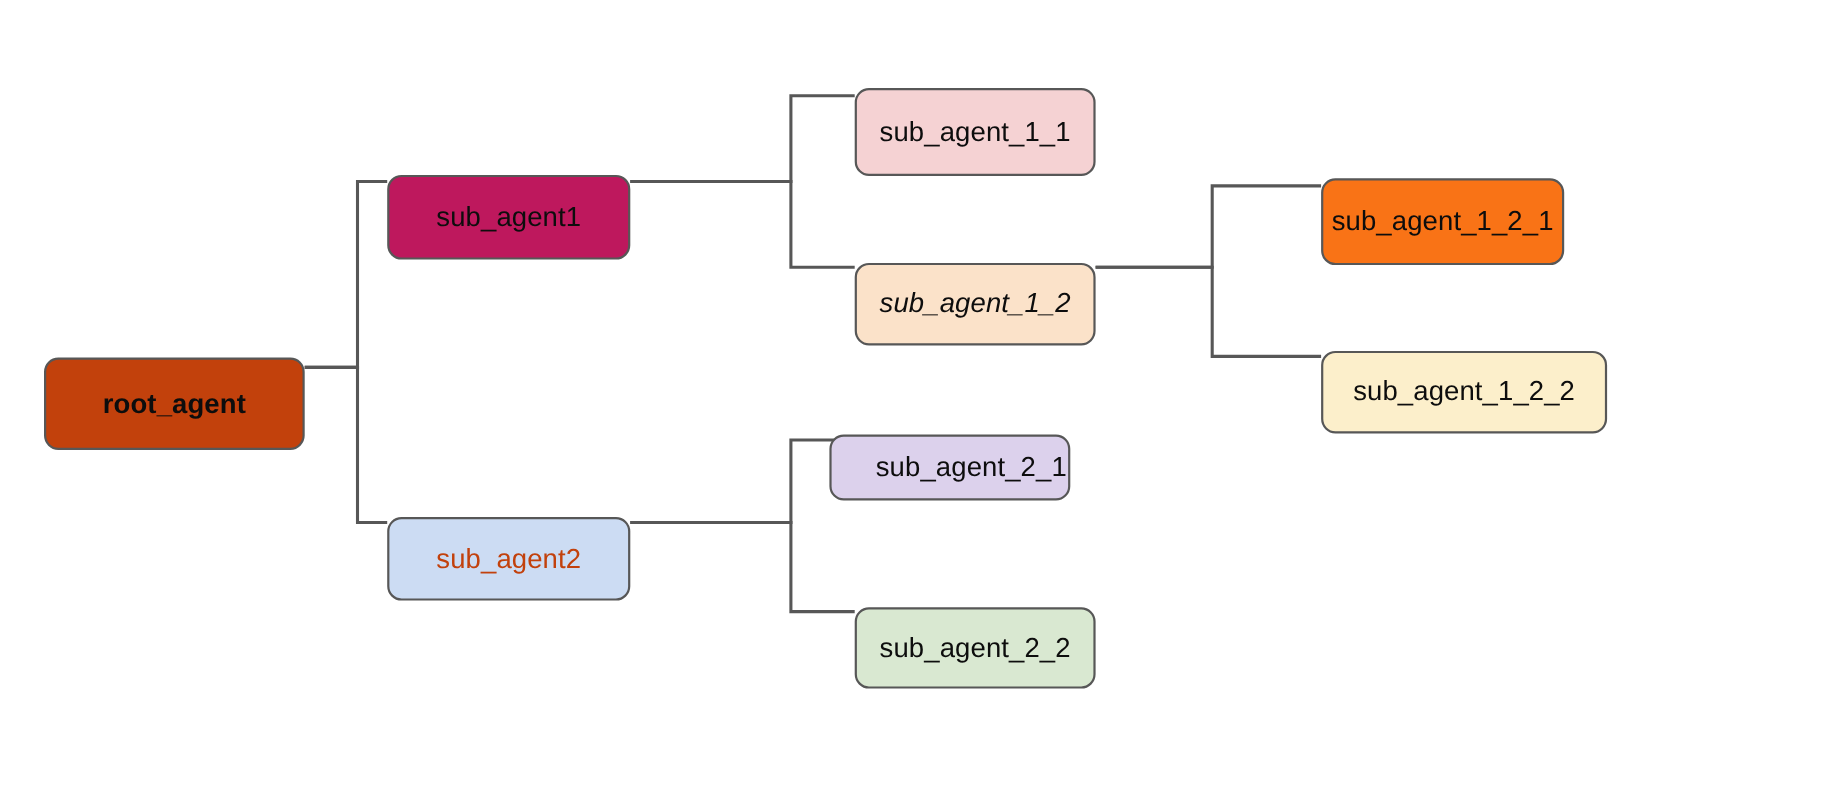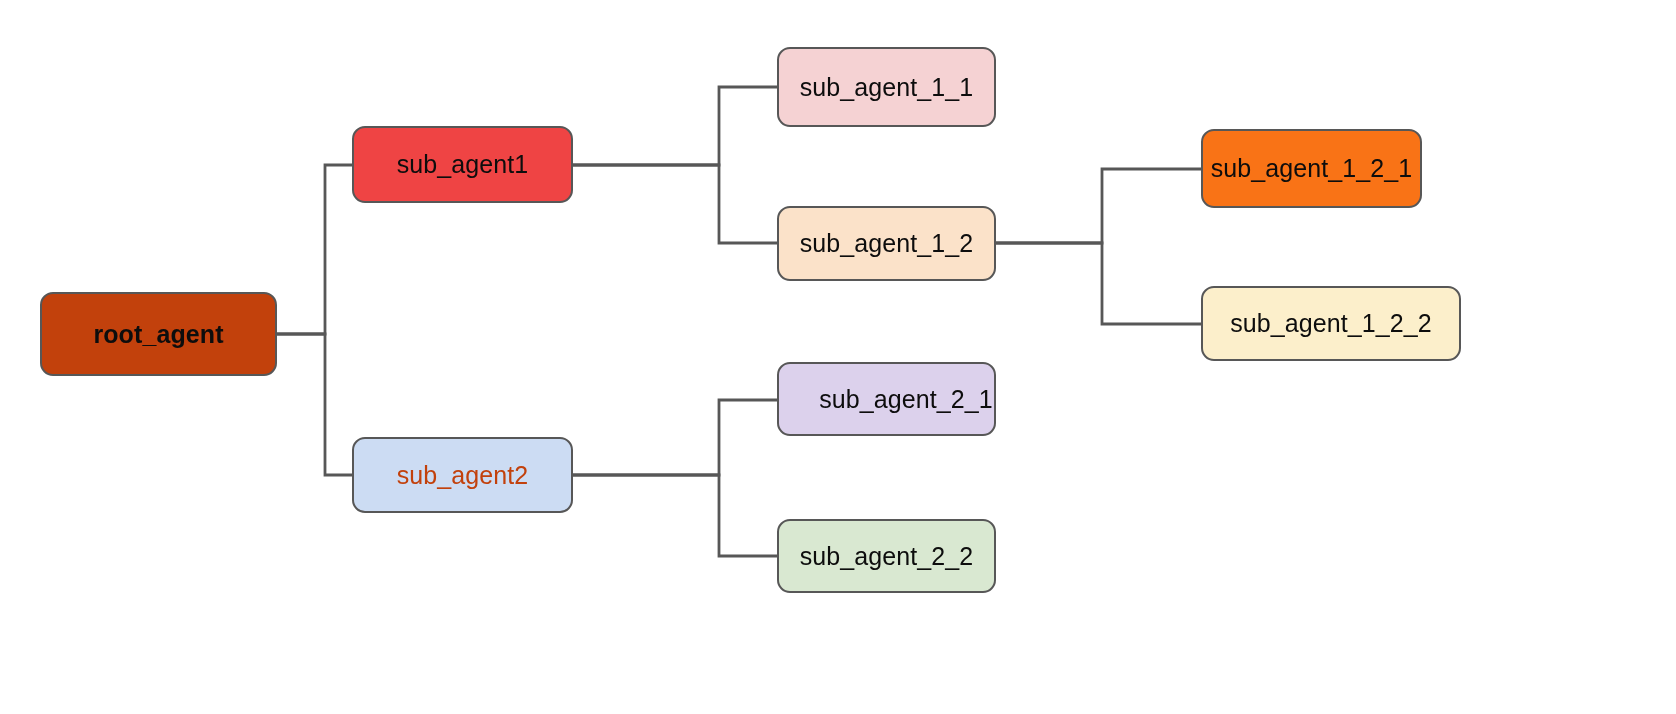--- a/index.html
+++ b/index.html
@@ -37,20 +37,21 @@
     border: 2.6px solid #575757;
     border-radius: 13px;
     color: #0d0d0d;
     font-size: 25px;
     font-family: "Liberation Sans", sans-serif;
     font-weight: 400;
     letter-spacing: 0.1px;
     line-height: 1;
     white-space: nowrap;
     user-select: none;
+    margin-top: 33px;
   }
   .node-label {
     display: block;
   }
 </style>
 </head>
 <body>
 
 <div id="canvas">
   <svg id="edge-layer" viewBox="0 0 1676 714" width="1676" height="714" xmlns="http://www.w3.org/2000/svg">
@@ -60,33 +61,33 @@
       <path d="M 573 165 L 719 165 L 719 243 L 777 243" fill="none" stroke="#575757" stroke-width="2.8" stroke-linecap="butt" stroke-linejoin="miter"></path>
       <path d="M 573 475 L 719 475 L 719 400 L 777 400" fill="none" stroke="#575757" stroke-width="2.8" stroke-linecap="butt" stroke-linejoin="miter"></path>
       <path d="M 573 475 L 719 475 L 719 556 L 777 556" fill="none" stroke="#575757" stroke-width="2.8" stroke-linecap="butt" stroke-linejoin="miter"></path>
       <path d="M 996 243 L 1102 243 L 1102 169 L 1201 169" fill="none" stroke="#575757" stroke-width="2.8" stroke-linecap="butt" stroke-linejoin="miter"></path>
       <path d="M 996 243 L 1102 243 L 1102 324 L 1201 324" fill="none" stroke="#575757" stroke-width="2.8" stroke-linecap="butt" stroke-linejoin="miter"></path>
     </svg>
   <div id="node-layer">
       <div class="node" style="left: 40px; top: 292px; width: 237px; height: 84px; background: #c2410c; border-color: rgb(87, 87, 87); color: rgb(13, 13, 13); font-weight: bold;">
         <span class="node-label">root_agent</span>
       </div>
-      <div class="node" style="left: 352px; top: 126px; width: 221px; height: 77px; background: #ef4444; border-color: rgb(87, 87, 87); color: rgb(13, 13, 13); text-align: right;">
+      <div class="node" style="left: 352px; top: 126px; width: 221px; height: 77px; background: #be185d; border-color: rgb(87, 87, 87); color: rgb(13, 13, 13); text-align: right;">
         <span class="node-label">sub_agent1</span>
       </div>
       <div class="node" style="left: 352px; top: 437px; width: 221px; height: 76px; background: rgb(204, 220, 243); border-color: rgb(87, 87, 87); color: #c2410c;">
         <span class="node-label">sub_agent2</span>
       </div>
       <div class="node" style="left: 777px; top: 47px; width: 219px; height: 80px; background: rgb(245, 210, 211); border-color: rgb(87, 87, 87); color: rgb(13, 13, 13);">
         <span class="node-label">sub_agent_1_1</span>
       </div>
-      <div class="node" style="left: 777px; top: 206px; width: 219px; height: 75px; background: rgb(251, 226, 201); border-color: rgb(87, 87, 87); color: rgb(13, 13, 13);">
+      <div class="node" style="left: 777px; top: 206px; width: 219px; height: 75px; background: rgb(251, 226, 201); border-color: rgb(87, 87, 87); color: rgb(13, 13, 13); font-style: italic;">
         <span class="node-label">sub_agent_1_2</span>
       </div>
-      <div class="node" style="left: 777px; top: 362px; width: 219px; height: 74px; background: rgb(220, 209, 236); border-color: rgb(87, 87, 87); color: rgb(13, 13, 13); padding-left: 39px;">
+      <div class="node" style="left: 754px; top: 362px; width: 219px; height: 60px; background: rgb(220, 209, 236); border-color: rgb(87, 87, 87); color: rgb(13, 13, 13); padding-left: 39px;">
         <span class="node-label">sub_agent_2_1</span>
       </div>
       <div class="node" style="left: 777px; top: 519px; width: 219px; height: 74px; background: rgb(217, 232, 209); border-color: rgb(87, 87, 87); color: rgb(13, 13, 13);">
         <span class="node-label">sub_agent_2_2</span>
       </div>
       <div class="node" style="left: 1201px; top: 129px; width: 221px; height: 79px; background: #f97316; border-color: rgb(87, 87, 87); color: rgb(13, 13, 13);">
         <span class="node-label">sub_agent_1_2_1</span>
       </div>
       <div class="node" style="left: 1201px; top: 286px; width: 260px; height: 75px; background: rgb(252, 239, 203); border-color: rgb(87, 87, 87); color: rgb(13, 13, 13);">
         <span class="node-label">sub_agent_1_2_2</span>

